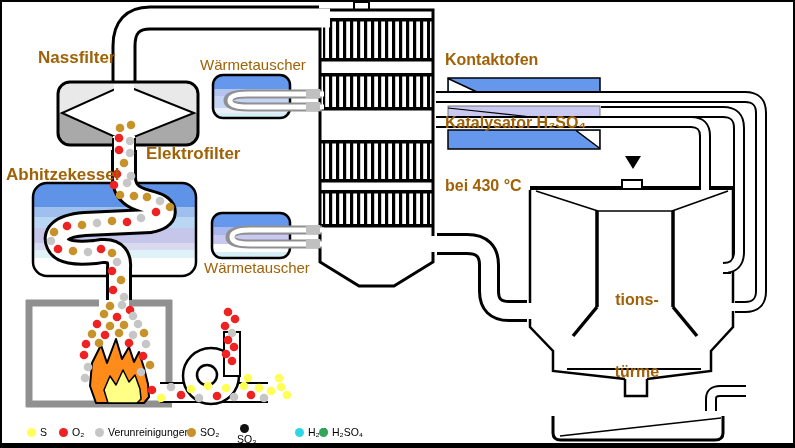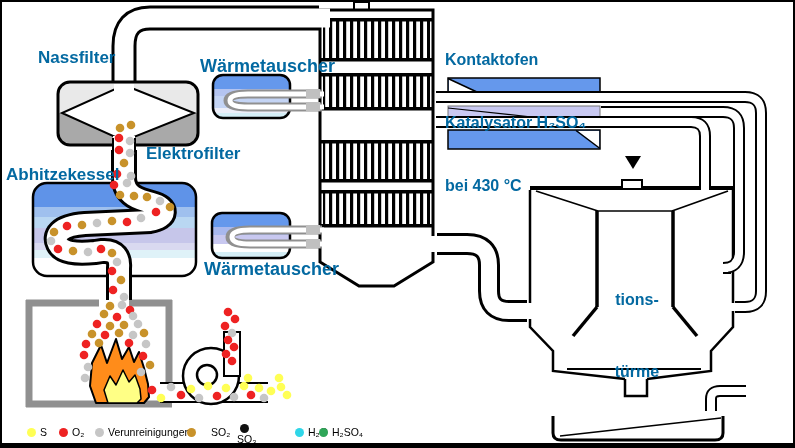--- a/index.html
+++ b/index.html
@@ -3,23 +3,23 @@
 <meta charset="utf-8">
 <style>
   html,body{margin:0;padding:0;background:#fff;}
   .stage{
     position:relative; width:791px; height:441px;
     border:2px solid #000; border-bottom:5px solid #000;
     background:#fff; overflow:hidden;
     font-family:"Liberation Sans","DejaVu Sans",sans-serif;
   }
   .stage svg{position:absolute;left:0;top:0;}
-  .lbl{position:absolute; color:#0369a1; white-space:pre; line-height:1.2;}
+  .lbl{position:absolute; color:#a16207; white-space:pre; line-height:1.2;}
   .lbl.bold{font-weight:bold; font-size:17px;}
-  .lbl.norm{font-weight:bold; font-size:18px;}
+  .lbl.norm{font-weight:normal; font-size:15px;}
   .lbl.block{font-weight:bold; font-size:16px; line-height:21px;}
   .lbl.center{text-align:center; line-height:24px;}
   #legend{position:absolute; left:0; top:422px; width:100%; height:18px;}
   .leg-item{position:absolute; top:0; height:16px; display:flex; align-items:center;}
   .leg-dot{width:9px;height:9px;border-radius:50%;margin-right:4px;flex:0 0 auto;}
   .leg-txt{font-size:10.5px; color:#000; white-space:pre;}
 </style>
 </head>
 <body>
 
@@ -313,21 +313,21 @@
         <span class="leg-txt">S</span>
       </div>
       <div class="leg-item" style="left: 57px; justify-content: flex-end;">
         <span class="leg-dot" style="background: rgb(238, 34, 34);"></span>
         <span class="leg-txt">O₂</span>
       </div>
       <div class="leg-item" style="left: 93px;">
         <span class="leg-dot" style="background: rgb(198, 198, 198);"></span>
         <span class="leg-txt">Verunreinigungen</span>
       </div>
-      <div class="leg-item" style="left: 185px; gap: 11px;">
+      <div class="leg-item" style="left: 185px;">
         <span class="leg-dot" style="background: rgb(200, 146, 42);"></span>
         <span class="leg-txt">SO₂</span>
       </div>
       <div class="leg-item" style="left: 235px; flex-direction: column;">
         <span class="leg-dot" style="background: rgb(17, 17, 17);"></span>
         <span class="leg-txt">SO₃</span>
       </div>
       <div class="leg-item" style="left: 293px;">
         <span class="leg-dot" style="background: rgb(47, 214, 232);"></span>
         <span class="leg-txt">H₂O</span>

